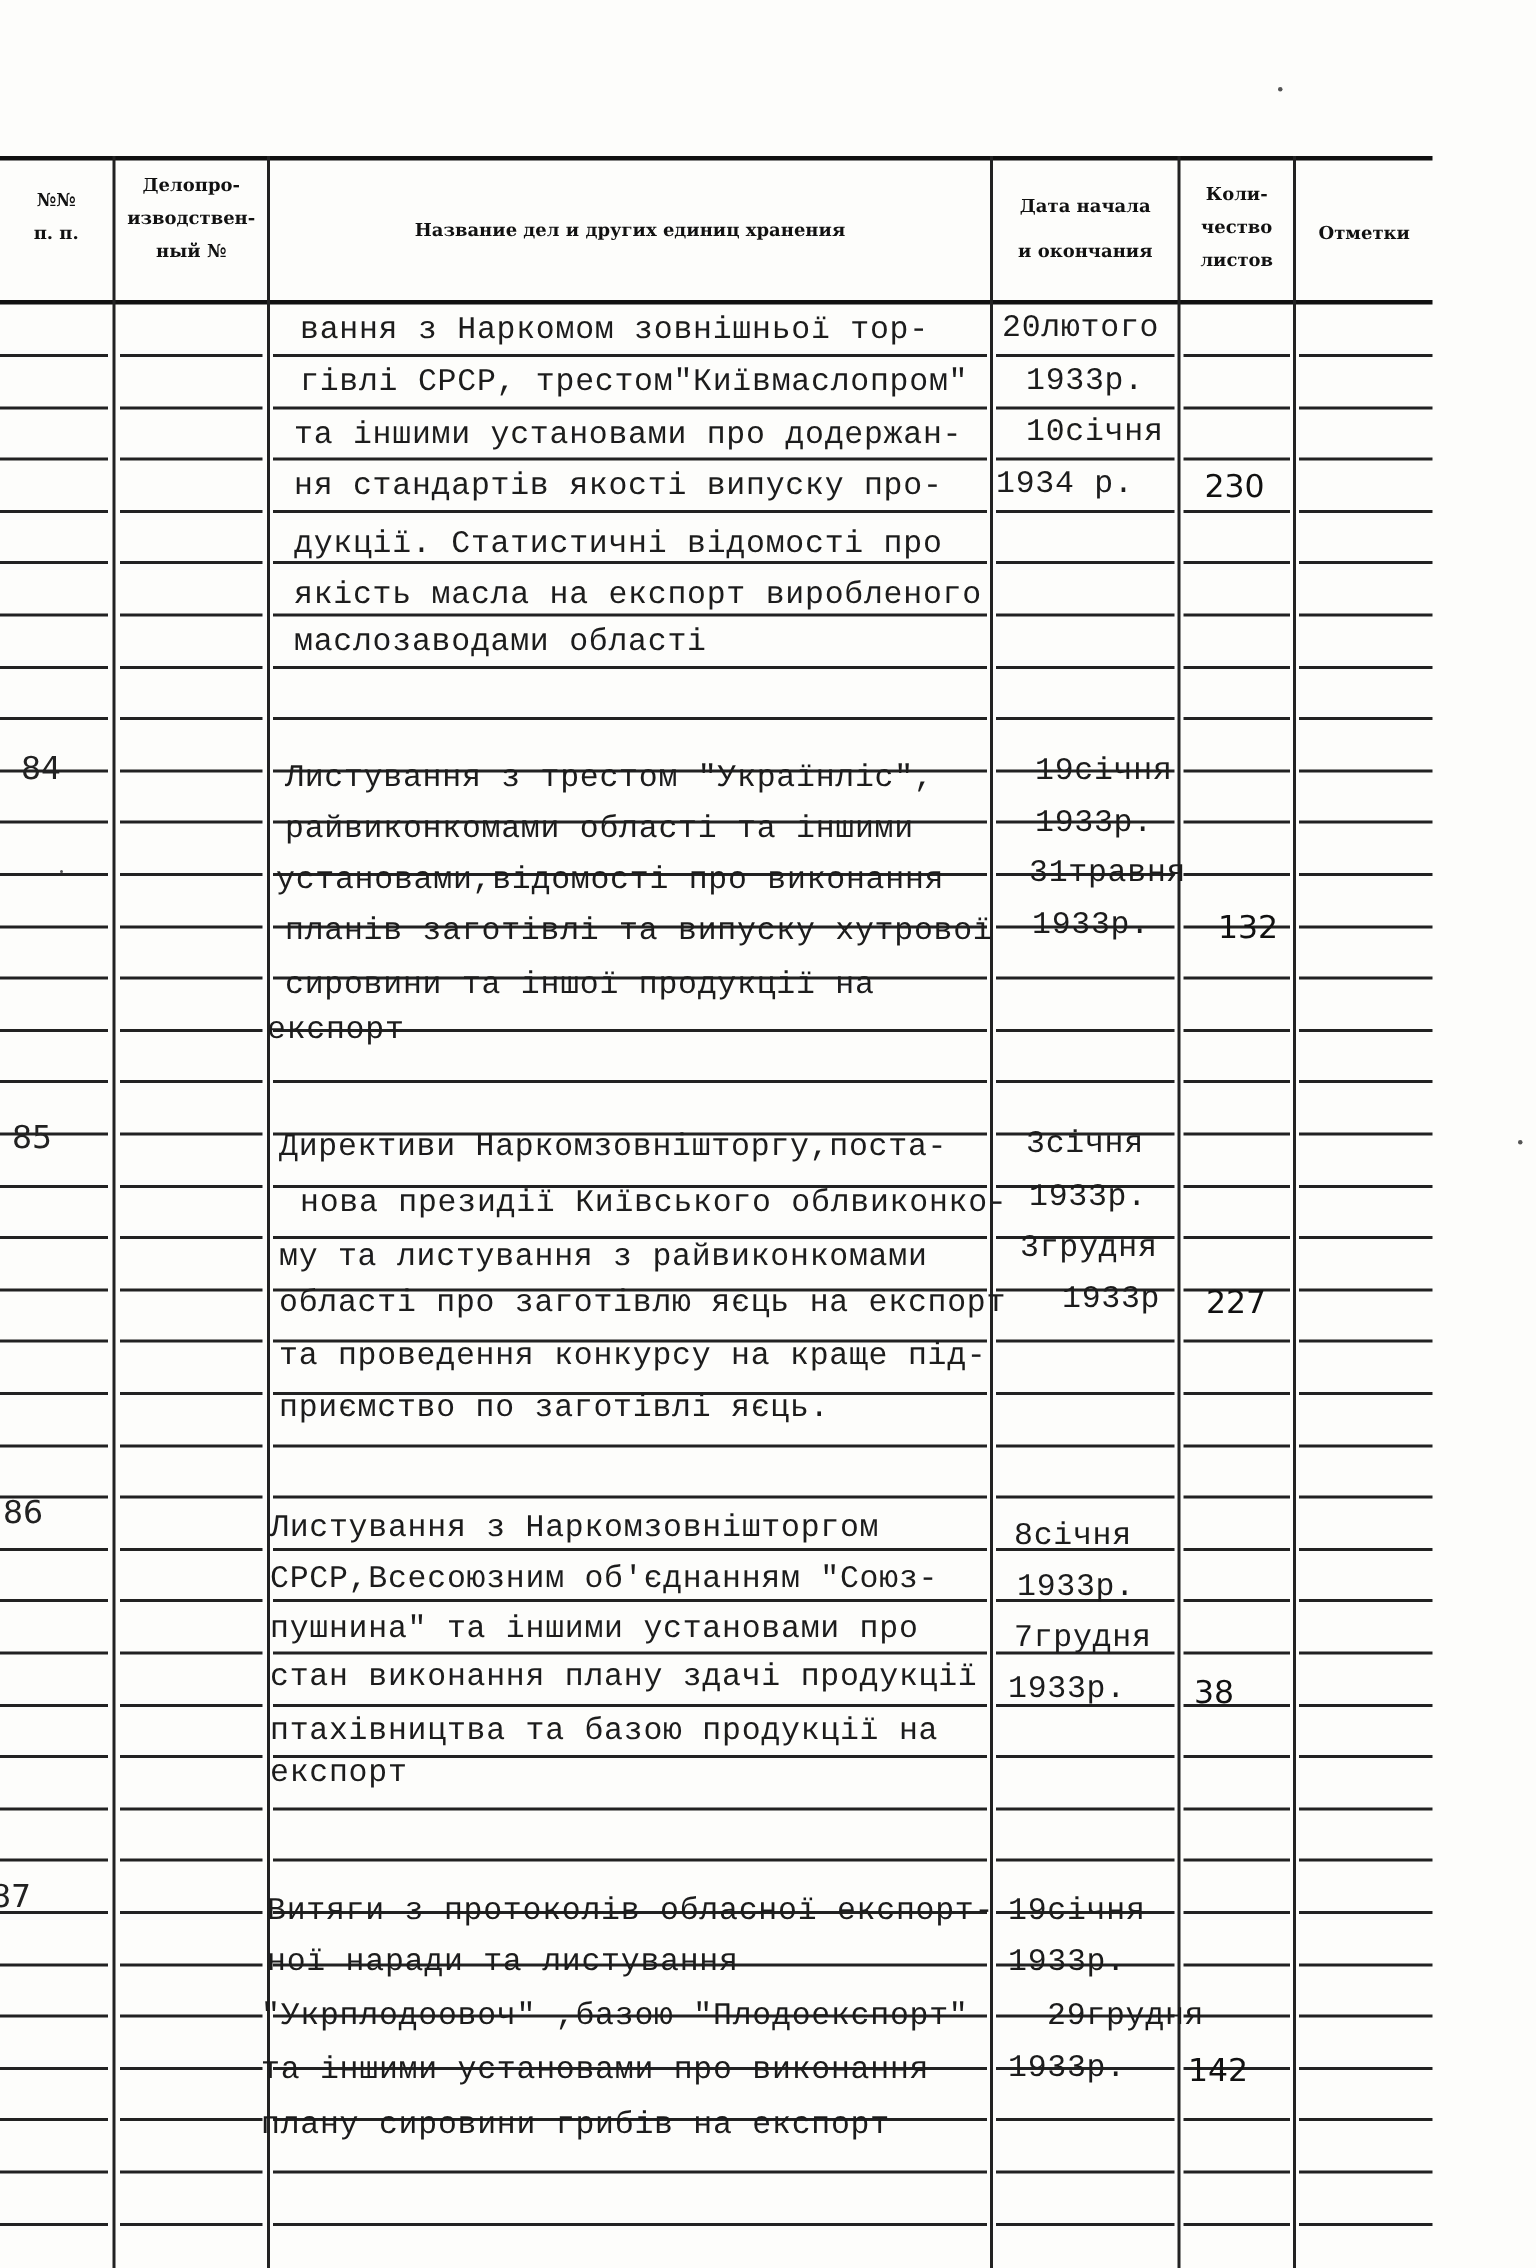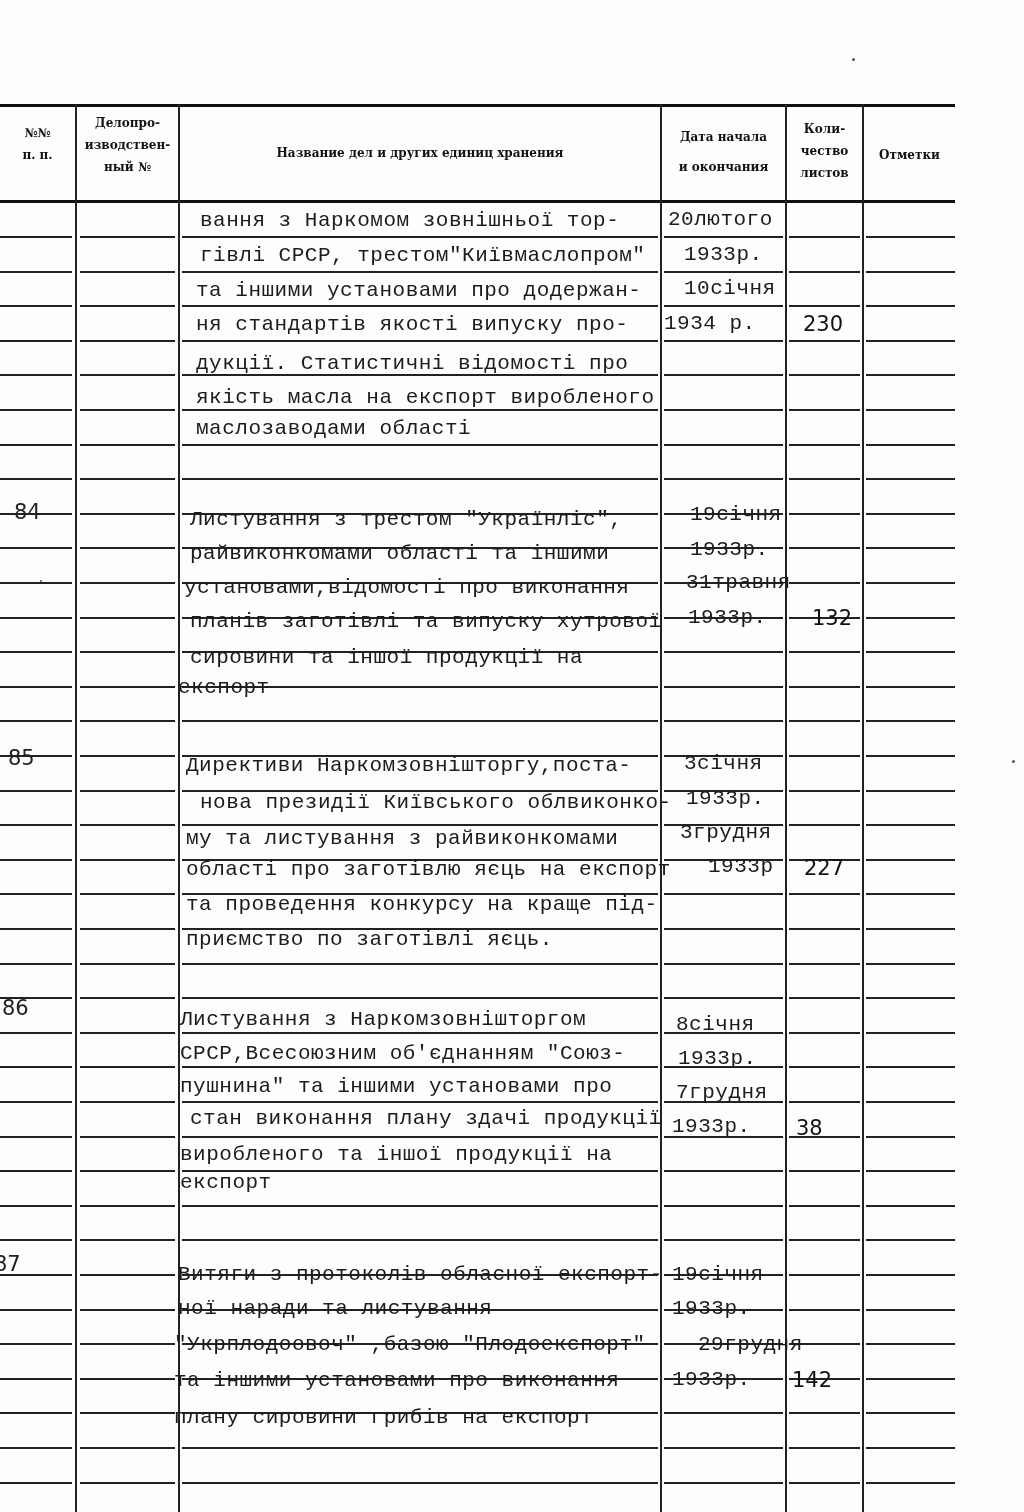--- a/index.html
+++ b/index.html
@@ -322,22 +322,22 @@
     <div class="cell" style="left:680px;top:818px;">3грудня</div>
     <div class="cell" style="left:708px;top:852px;">1933р</div>
     <div class="cnt" style="left:804px;top:856px;">227</div>
   </div>
 
   <div>
     <div class="num" style="left:2px;top:996px;">86</div>
     <div class="cell" style="left:180px;top:1005px;">Листування з Наркомзовніштоpгом</div>
     <div class="cell" style="left:180px;top:1039px;">СРСР,Всесоюзним об'єднанням "Союз-</div>
     <div class="cell" style="left:180px;top:1072px;">пушнина" та іншими установами про</div>
-    <div class="cell" style="left:180px;top:1104px;padding-left:10px;">стан виконання плану здачі продукції</div>
-    <div class="cell" style="left:180px;top:1140px;">виробленого та іншої продукції на</div>
+    <div class="cell" style="left:180px;top:1104px;">стан виконання плану здачі продукції</div>
+    <div class="cell" style="left:180px;top:1140px;">птахівництва та базою продукції на</div>
     <div class="cell" style="left:180px;top:1168px;">експорт</div>
     <div class="cell" style="left:676px;top:1010px;">8січня</div>
     <div class="cell" style="left:678px;top:1044px;">1933р.</div>
     <div class="cell" style="left:676px;top:1078px;">7грудня</div>
     <div class="cell" style="left:672px;top:1112px;">1933р.</div>
     <div class="cnt" style="left:796px;top:1116px;">38</div>
   </div>
 
   <div>
     <div class="num" style="left:-6px;top:1252px;">87</div>

